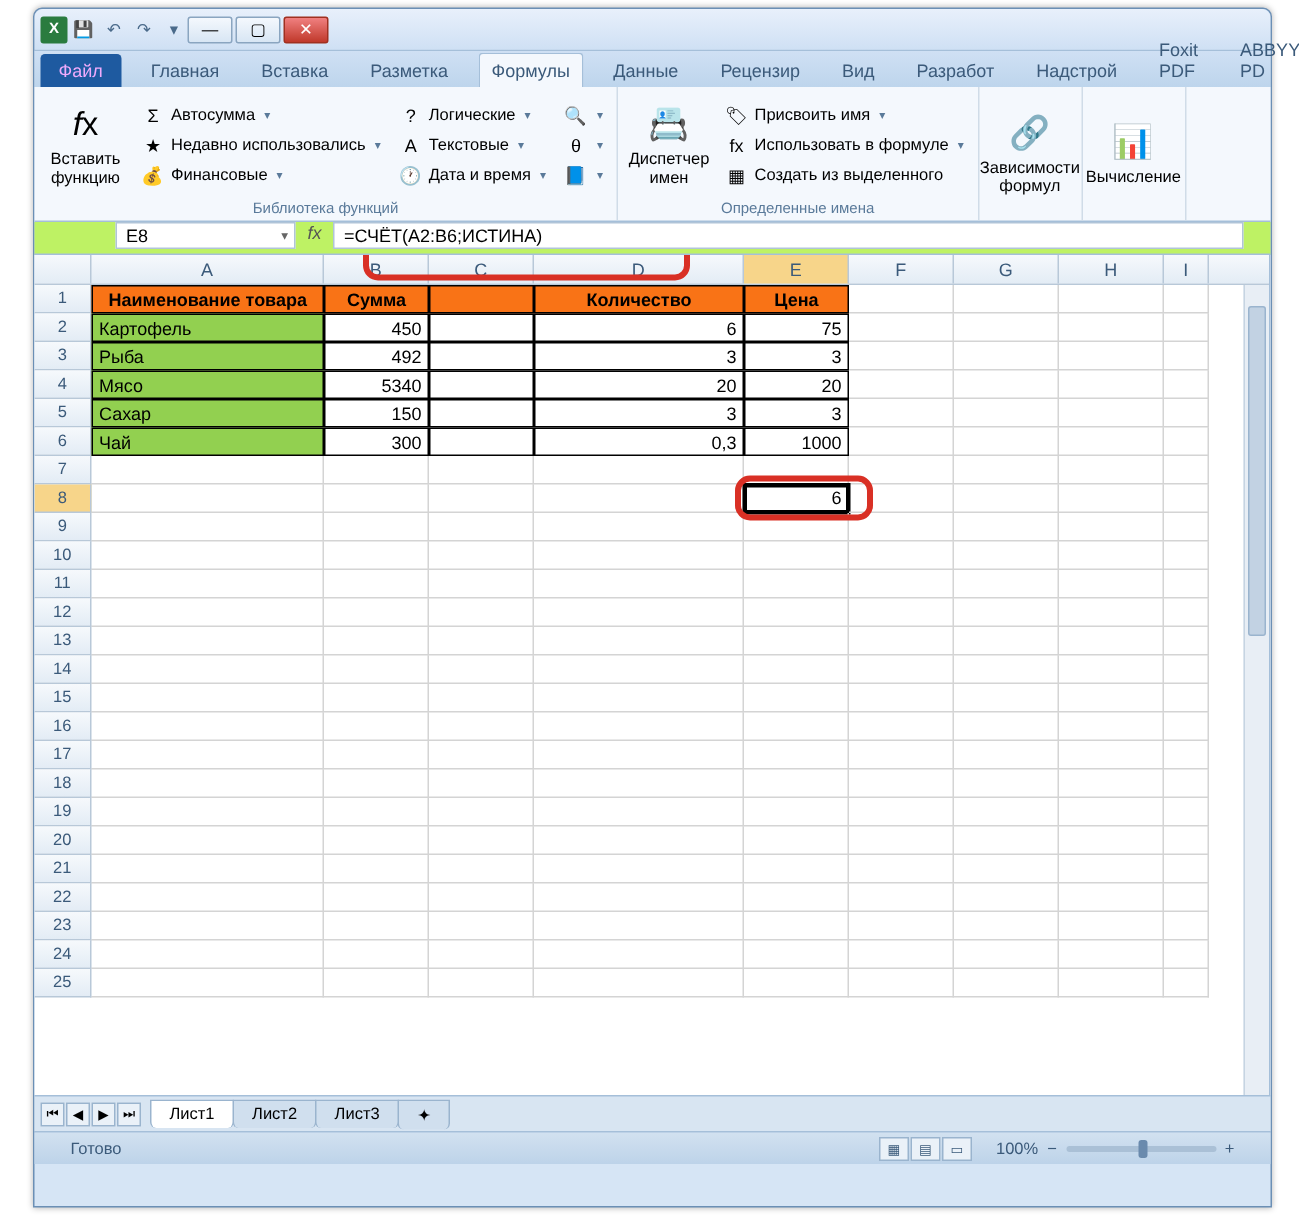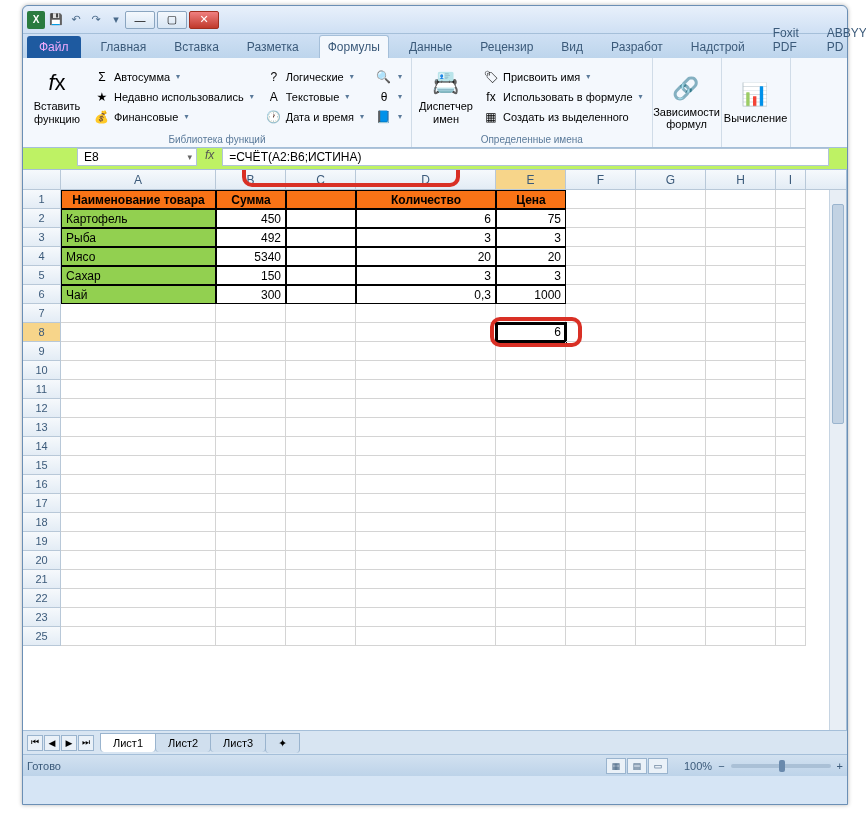--- a/index.html
+++ b/index.html
@@ -46,21 +46,21 @@
 .ar { justify-content:flex-end;}
 .ch.sel { background:#f7d58a;}
 .rh.sel { background:#f7d58a;}
 .selcell { outline:3px solid #000;outline-offset:-2px;}
 .highlight { position:absolute;border:4px solid #d93025;border-radius:10px;pointer-events:none;}
 .sheettabs { height:24px;background:#d8e5f2;border-top:1px solid #a5bfd9;display:flex;align-items:center;font-size:11px;padding-left:4px;}
 .nav { display:flex;gap:1px;margin-right:6px;}
 .nav div { width:16px;height:16px;border:1px solid #9ab4ce;background:#eaf1f8;display:flex;align-items:center;justify-content:center;font-size:9px;cursor:pointer;}
 .stab { padding:3px 12px;background:#fff;border:1px solid #9ab4ce;border-bottom:none;border-radius:0 0 4px 4px;cursor:pointer;margin-right:-1px;}
 .stab.inact { background:#d0dfee;}
-.status { height:22px;background:linear-gradient(#d2e1f0,#bdd3e9);border-top:1px solid #a5bfd9;display:flex;align-items:center;font-size:11px;color:#3b5a7a;padding:0 4px;justify-content:space-between;}
+.status { height:22px;background:linear-gradient(#d2e1f0,#bdd3e9);border-top:1px solid #a5bfd9;display:flex;align-items:center;font-size:11px;color:#3b5a7a;padding:0 24px;justify-content:space-between;}
 .zoom { display:flex;align-items:center;gap:6px;}
 .views { display:flex;gap:1px;margin-right:10px;}
 .views div{width:20px;height:16px;border:1px solid #9ab4ce;background:#eaf1f8;display:flex;align-items:center;justify-content:center;font-size:9px;cursor:pointer;}
 .slider{width:100px;height:4px;background:#aac0d6;position:relative;border-radius:2px;}
 .slider::after{content:"";position:absolute;left:48px;top:-4px;width:6px;height:12px;background:#6a8aad;border-radius:2px;}
 .vscroll{position:absolute;right:0;top:20px;bottom:0;width:17px;background:#e8eef5;border-left:1px solid #c6d4e2;}
 .vscroll .thumb{position:absolute;top:14px;left:2px;right:2px;height:220px;background:#c2d2e3;border:1px solid #9ab4ce;border-radius:2px;}
 </style>
 </head>
 <body>
@@ -482,20 +482,32 @@
           <div class="cell cB"></div>
           <div class="cell cC"></div>
           <div class="cell cD"></div>
           <div class="cell cE"></div>
           <div class="cell cF"></div>
           <div class="cell cG"></div>
           <div class="cell cH"></div>
           <div class="cell cI"></div>
         </div>
         <div class="row">
+          <div class="rh">24</div>
+          <div class="cell cA"></div>
+          <div class="cell cB"></div>
+          <div class="cell cC"></div>
+          <div class="cell cD"></div>
+          <div class="cell cE"></div>
+          <div class="cell cF"></div>
+          <div class="cell cG"></div>
+          <div class="cell cH"></div>
+          <div class="cell cI"></div>
+        </div>
+        <div class="row">
           <div class="rh">25</div>
           <div class="cell cA"></div>
           <div class="cell cB"></div>
           <div class="cell cC"></div>
           <div class="cell cD"></div>
           <div class="cell cE"></div>
           <div class="cell cF"></div>
           <div class="cell cG"></div>
           <div class="cell cH"></div>
           <div class="cell cI"></div>

